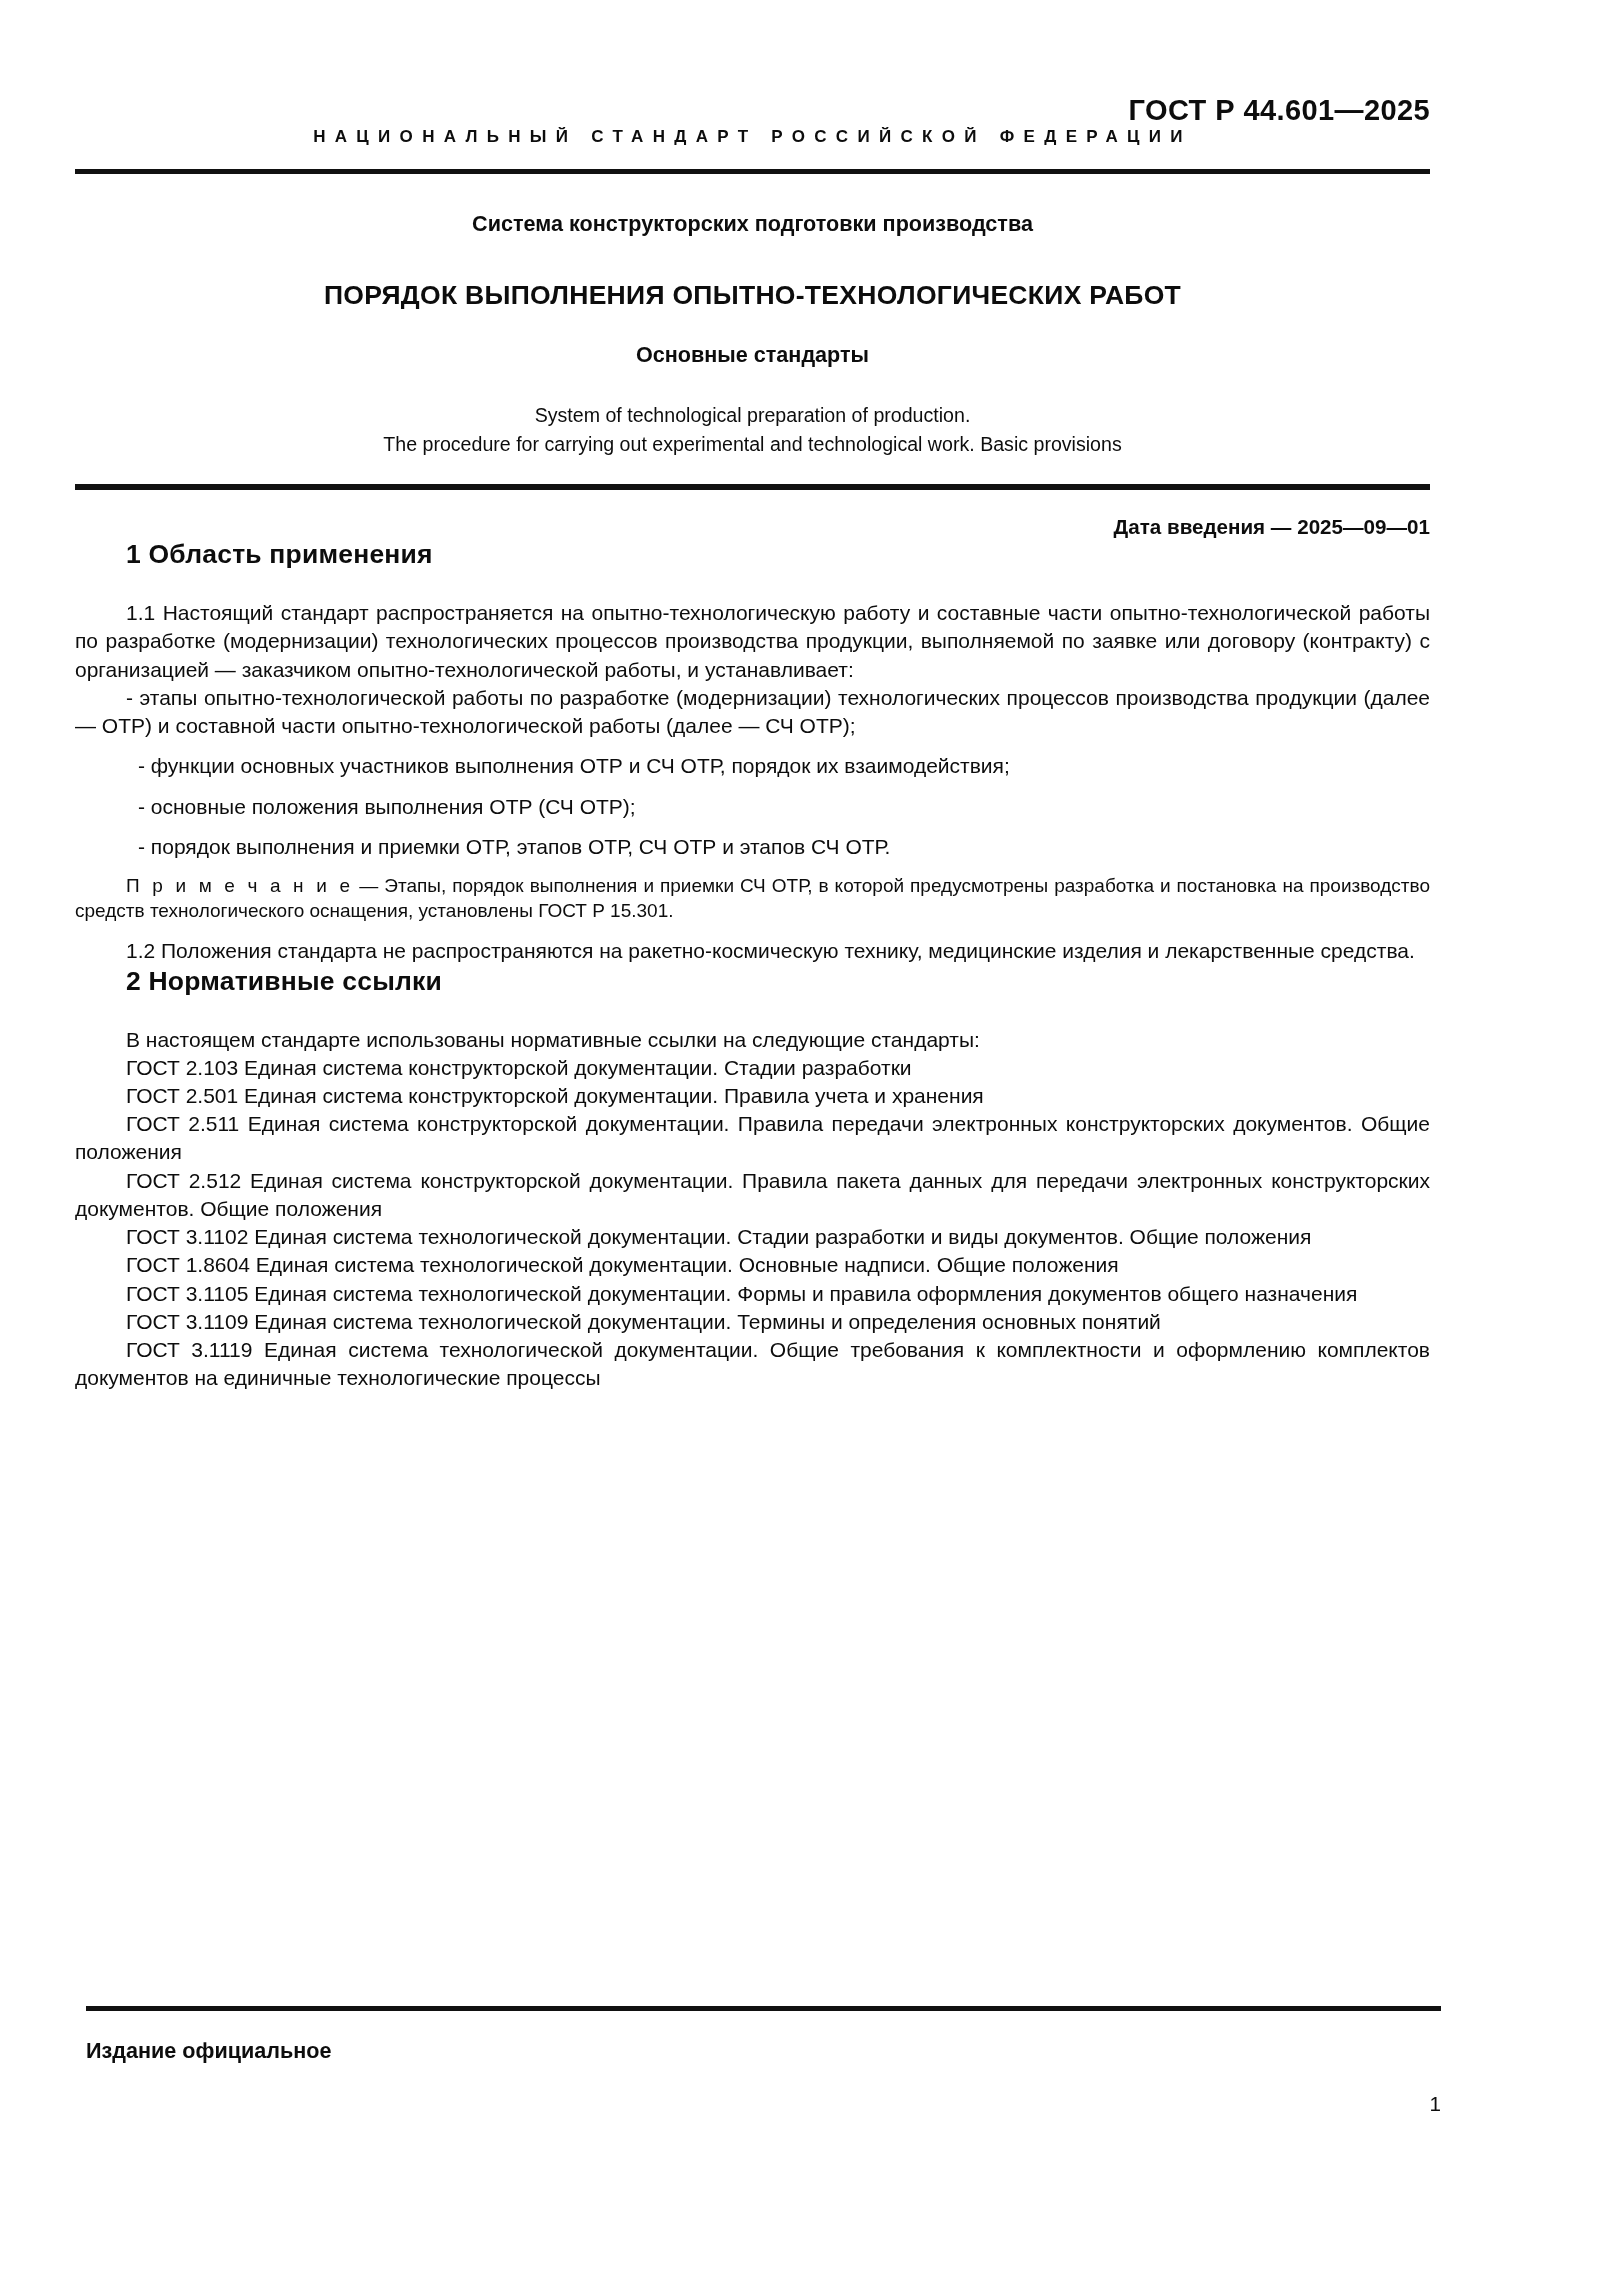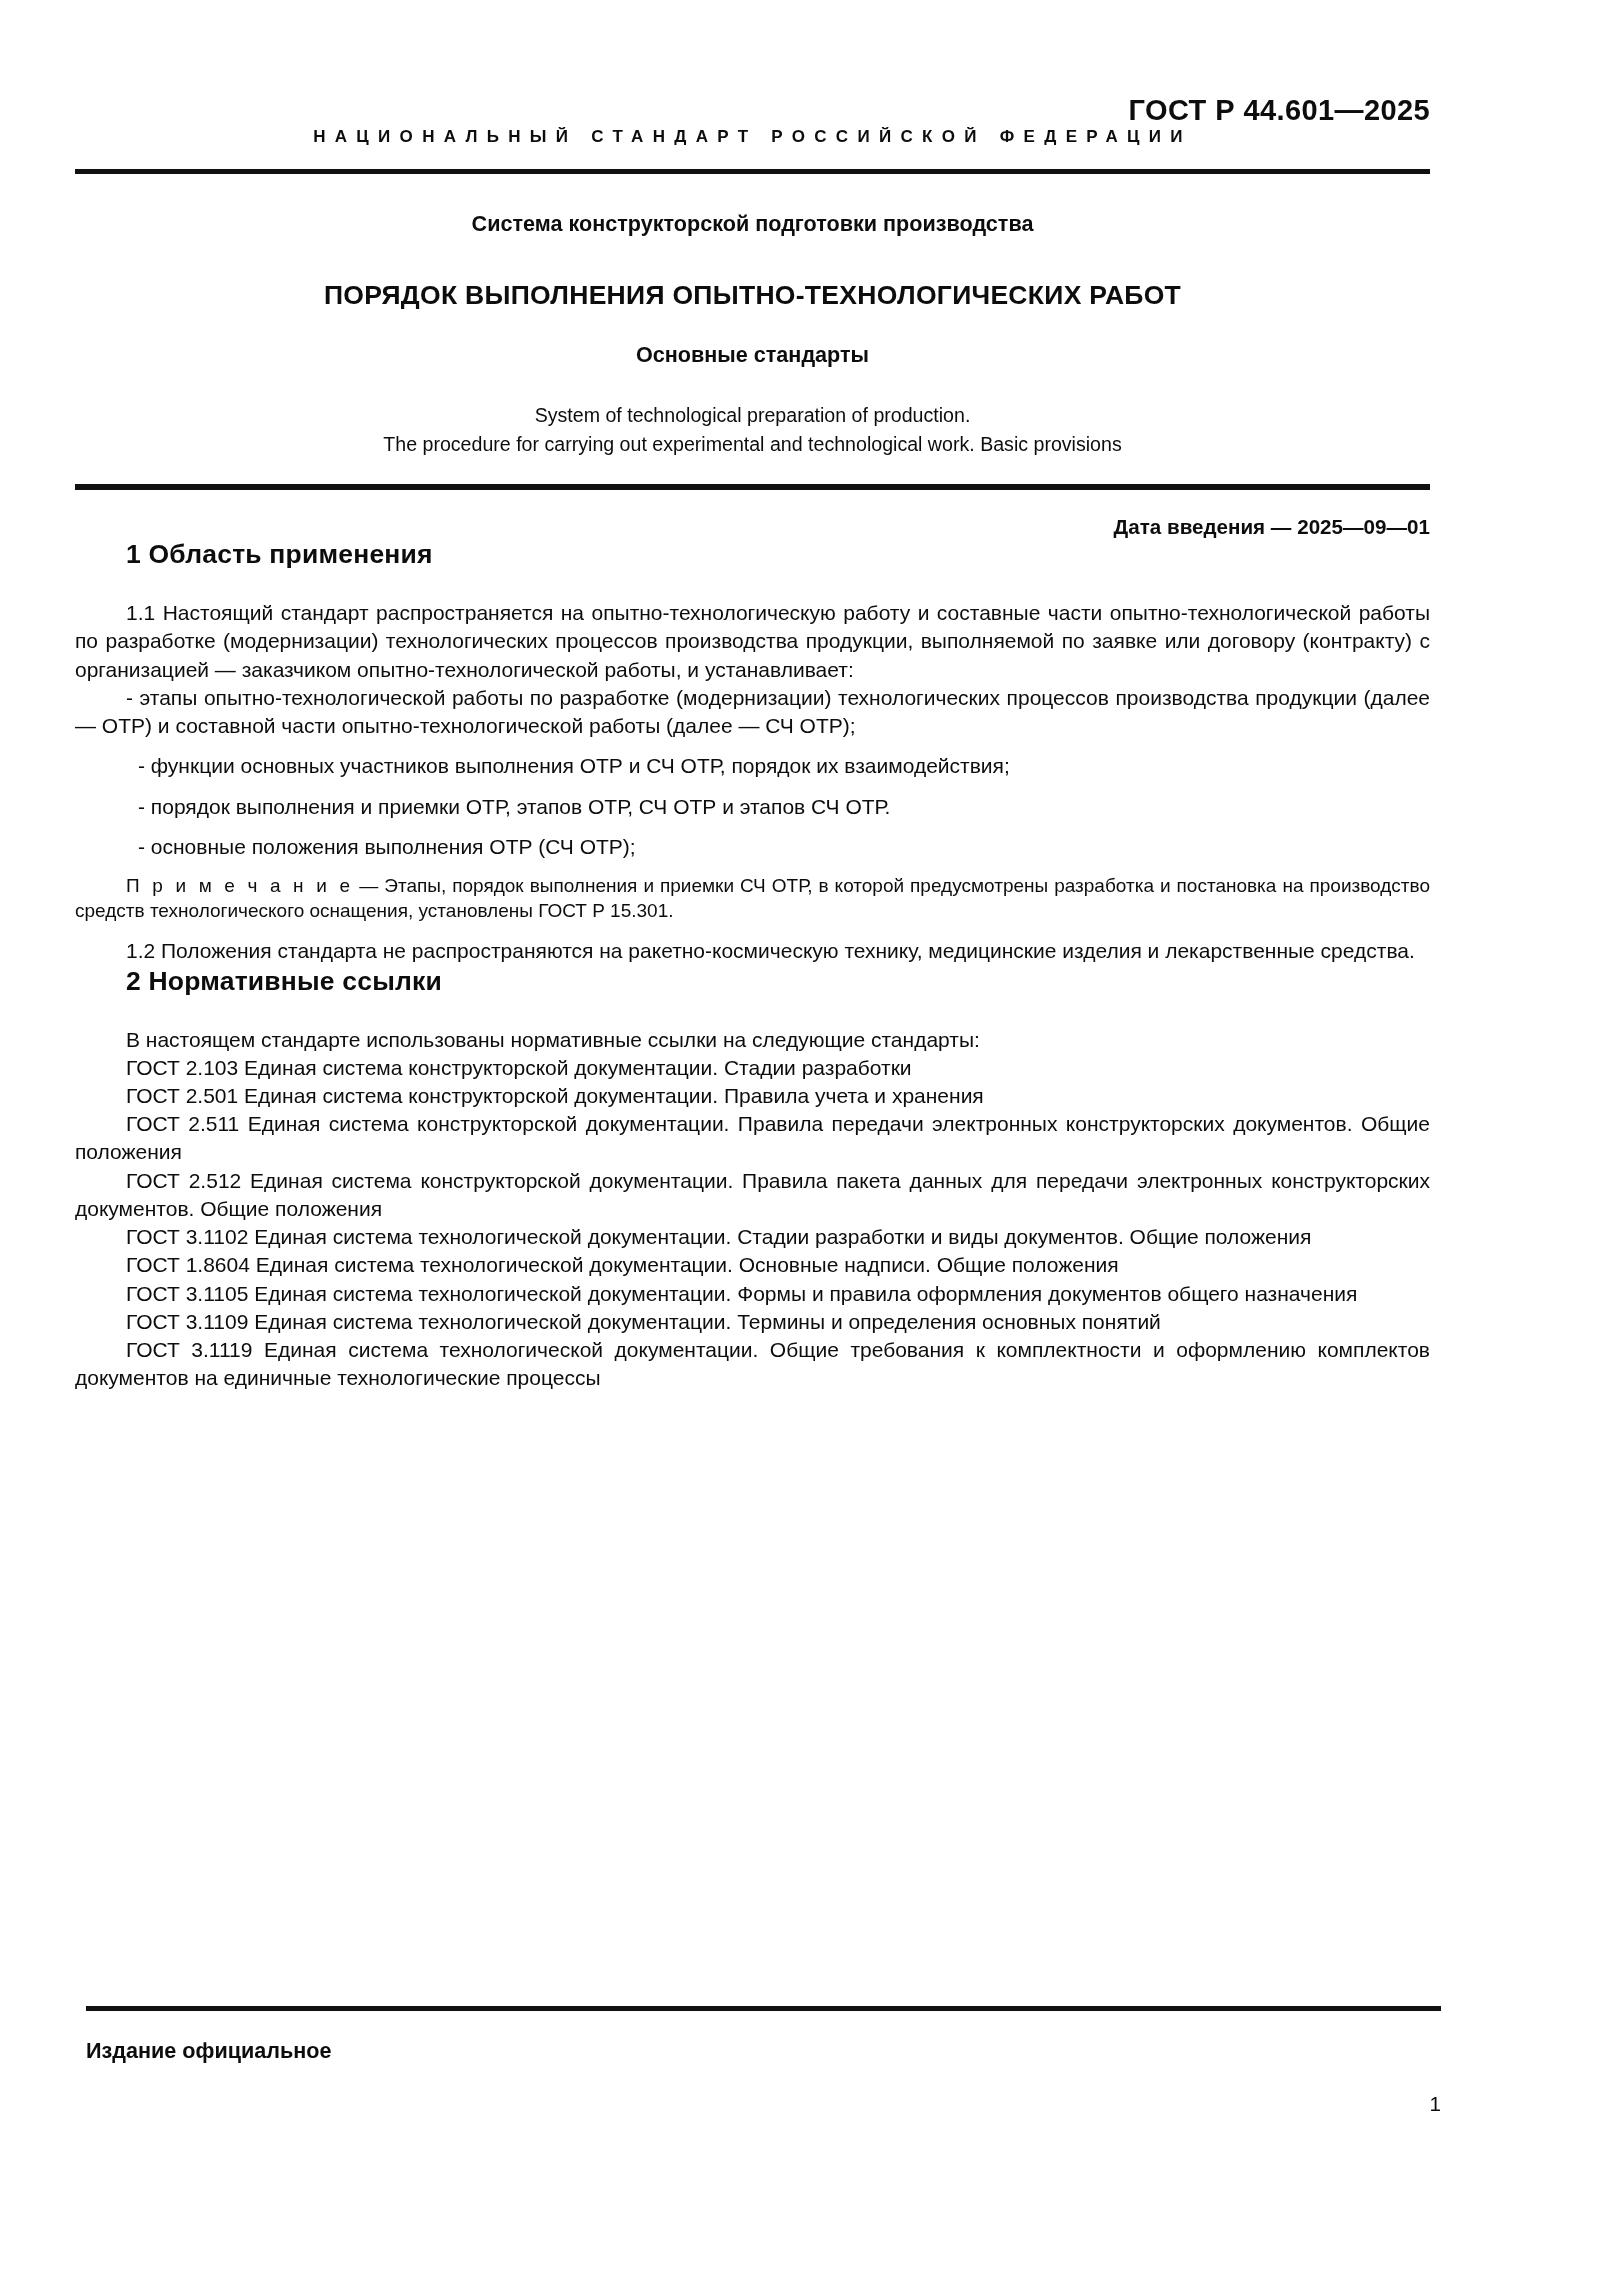--- a/index.html
+++ b/index.html
@@ -160,41 +160,41 @@
 
   <div class="content">
 
     <div class="doc-number">ГОСТ Р 44.601—2025</div>
 
     <div class="national-standard">НАЦИОНАЛЬНЫЙ СТАНДАРТ РОССИЙСКОЙ ФЕДЕРАЦИИ</div>
 
     <div class="rule rule-top"></div>
 
     <div class="title-block">
-      <div class="title-system">Система конструкторской подготовки производства</div>
+      <div class="title-system">Система конструкторских подготовки производства</div>
       <div class="title-main">ПОРЯДОК ВЫПОЛНЕНИЯ ОПЫТНО-ТЕХНОЛОГИЧЕСКИХ РАБОТ</div>
       <div class="title-sub">Основные стандарты</div>
       <div class="title-en">
         <div>System of technological preparation of production.</div>
         <div>The procedure for carrying out experimental and technological work. Basic provisions</div>
       </div>
     </div>
 
     <div class="rule rule-bottom"></div>
 
     <div class="intro-date">Дата введения — 2025—09—01</div>
 
     <h2 class="section-heading section-1-heading">1  Область применения</h2>
 
     <p class="body-text indent first-after-heading">1.1 Настоящий стандарт распространяется на опытно-технологическую работу и составные части опытно-технологической работы по разработке (модернизации) технологических процессов производства продукции, выполняемой по заявке или договору (контракту) с организацией — заказчиком опытно-технологической работы, и устанавливает:</p>
 
     <p class="body-text indent">- этапы опытно-технологической работы по разработке (модернизации) технологических процессов производства продукции (далее  — ОТР) и составной части опытно-технологической работы (далее  — СЧ ОТР);</p>
     <p class="dash-item">- функции основных участников выполнения ОТР и СЧ ОТР, порядок их взаимодействия;</p>
+    <p class="dash-item">- основные положения выполнения ОТР (СЧ ОТР);</p>
     <p class="dash-item">- порядок выполнения и приемки ОТР, этапов ОТР, СЧ ОТР и этапов СЧ ОТР.</p>
-    <p class="dash-item">- основные положения выполнения ОТР (СЧ ОТР);</p>
 
     <p class="note note-indent"><span class="note-label">П р и м е ч а н и е</span><span>  — Этапы, порядок выполнения и приемки СЧ ОТР, в которой предусмотрены разработка и постановка на производство средств технологического оснащения, установлены ГОСТ Р 15.301.</span></p>
 
     <div class="gap-s"></div>
 
     <p class="body-text indent">1.2 Положения стандарта не распространяются на ракетно-космическую технику, медицинские изделия и лекарственные средства.</p>
 
     <h2 class="section-heading section-2-heading">2  Нормативные ссылки</h2>
 
     <p class="body-text indent first-after-heading">В настоящем стандарте использованы нормативные ссылки на следующие стандарты:</p>

